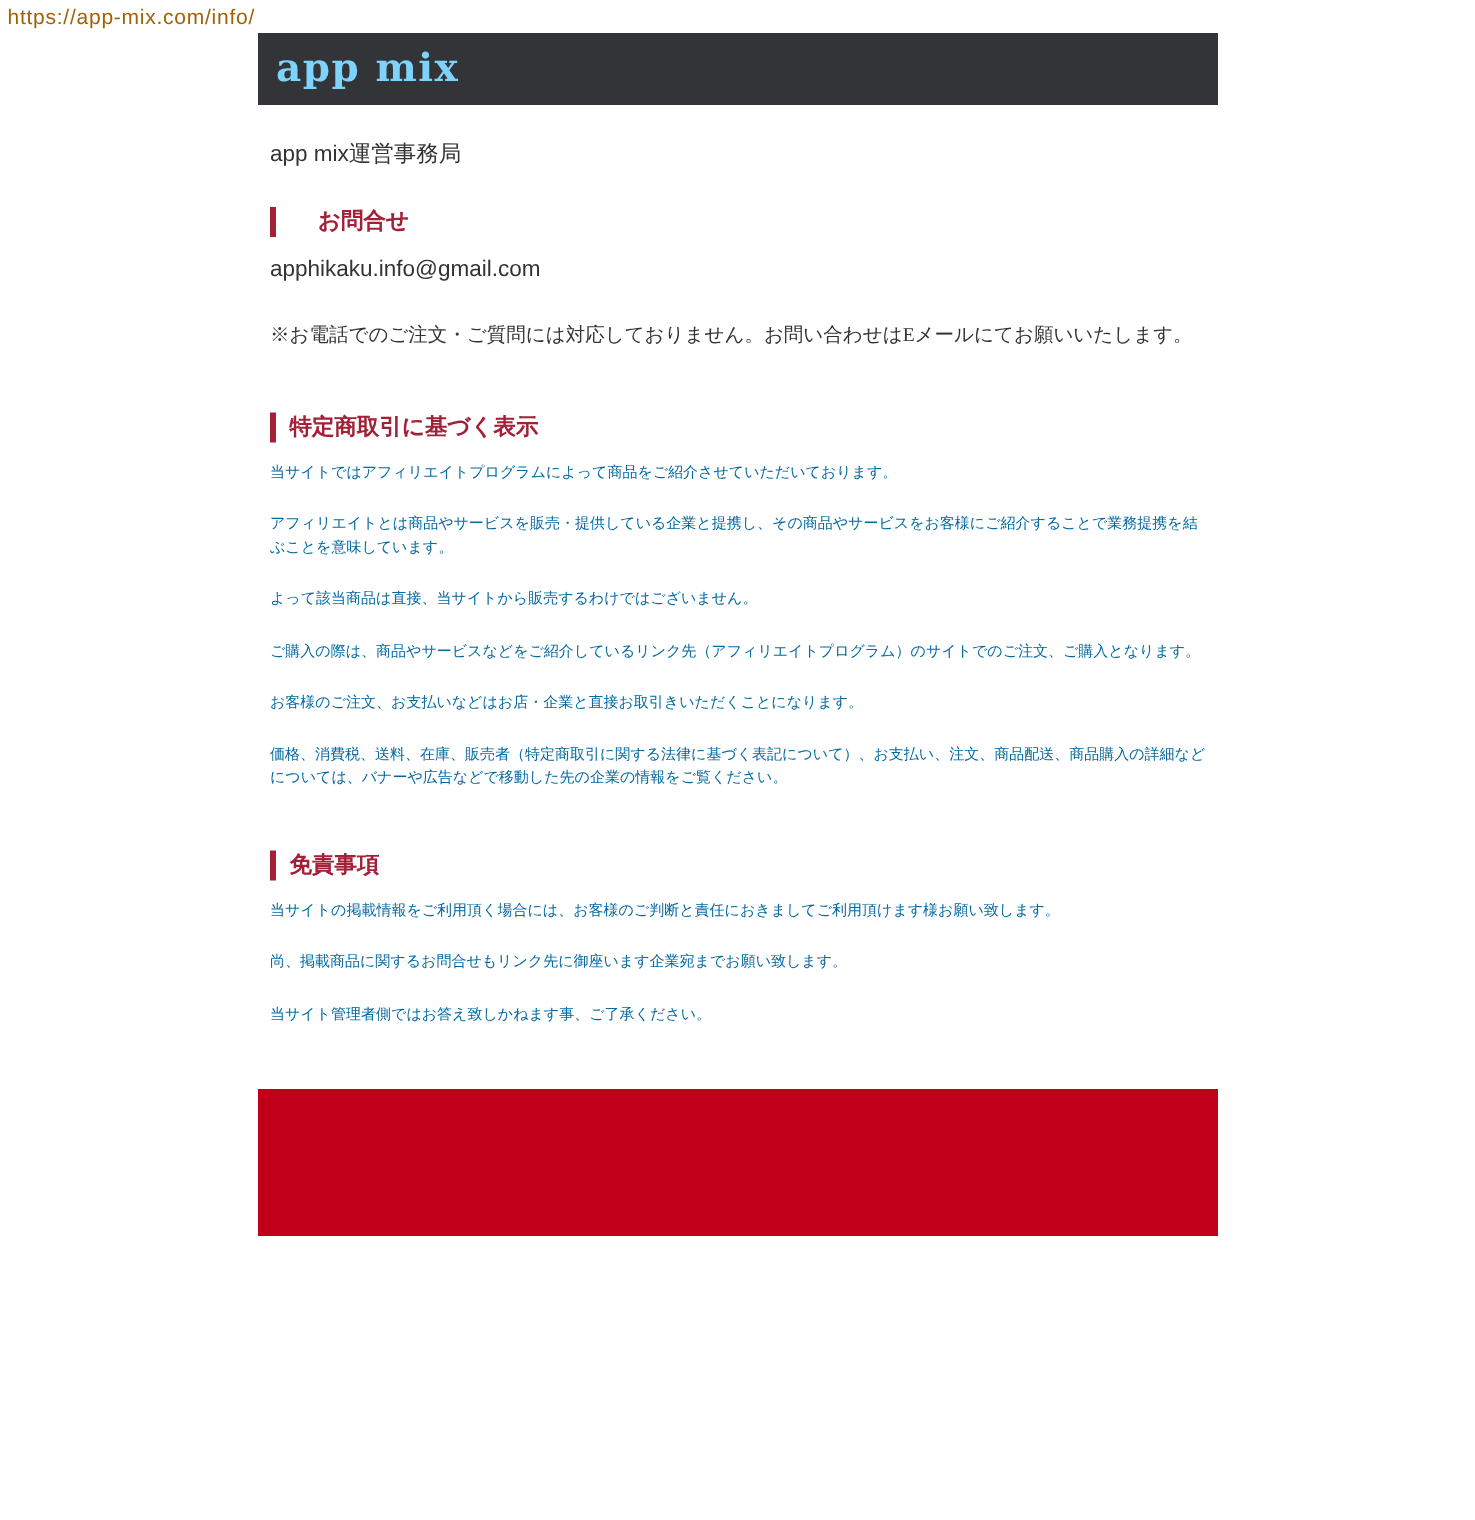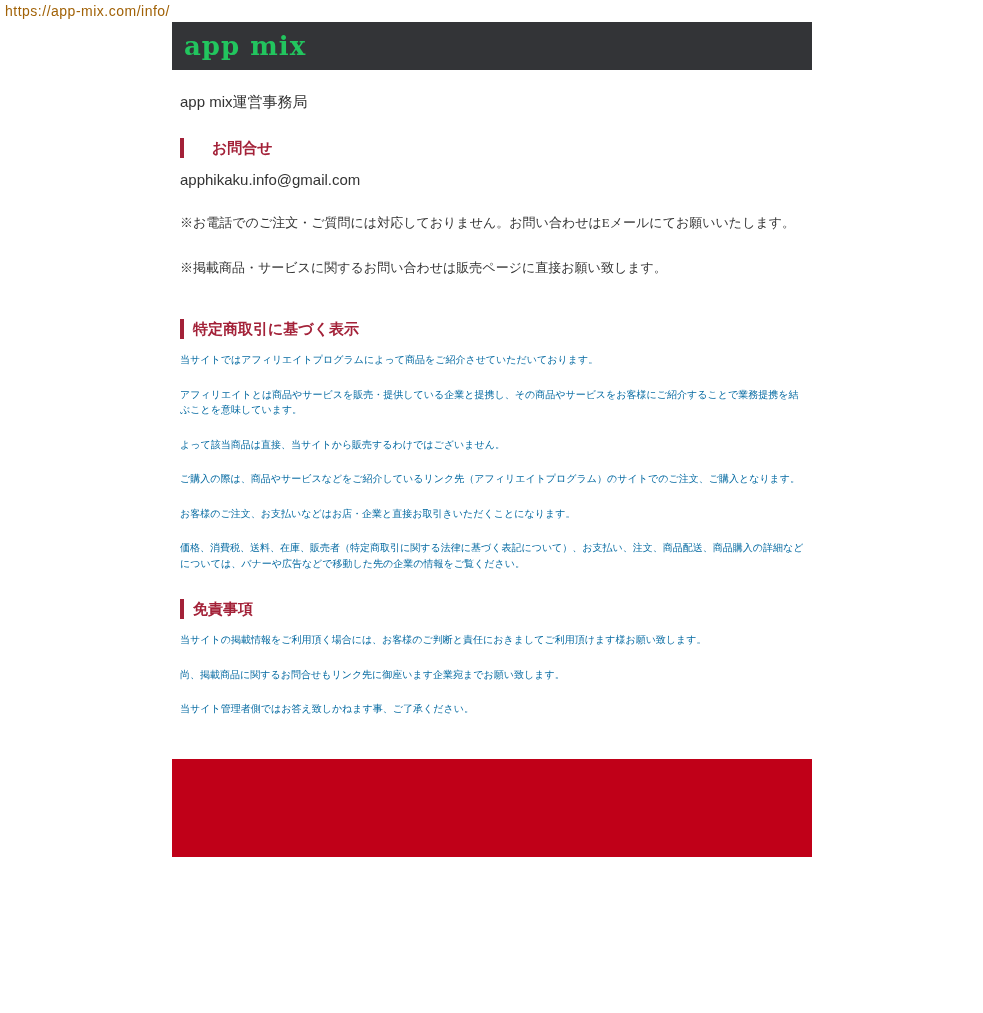--- a/index.html
+++ b/index.html
@@ -33,21 +33,21 @@
   .site-header {
     background: #333437;
     height: 48px;
     display: flex;
     align-items: center;
     padding-left: 12px;
     box-sizing: border-box;
   }
   .site-title {
     margin: 0;
-    color: #22c55e;
+    color: #7dd3fc;
     font-family: "DejaVu Serif", "Liberation Serif", serif;
     font-weight: bold;
     font-size: 26px;
     letter-spacing: 1px;
   }
   .content {
     padding: 0 8px;
     box-sizing: border-box;
   }
   .org-name {
@@ -58,21 +58,21 @@
     color: #a32138;
     border-left: 4px solid #a32138;
     padding-left: 9px;
     font-size: 15px;
     font-weight: bold;
     line-height: 20px;
     margin: 0 0 13px 0;
   }
   .heading-contact   { margin-top: 26px; padding-left: 28px; }
   .heading-tokutei   { margin-top: 42px; }
-  .heading-disclaimer{ margin-top: 28px; }
+  .heading-disclaimer{ margin-top: 40px; }
   .email {
     margin: 0 0 25px 0;
     font-size: 15px;
     color: #333333;
   }
   .note {
     margin: 0 0 25px 0;
     font-size: 13px;
     line-height: 1.5;
     color: #333333;
@@ -108,21 +108,20 @@
     </header>
 
     <main class="content">
 
       <p class="org-name">app mix運営事務局</p>
 
       <section>
         <h2 class="section-heading heading-contact">お問合せ</h2>
         <p class="email">apphikaku.info@gmail.com</p>
         <p class="note">※お電話でのご注文・ご質問には対応しておりません。お問い合わせはEメールにてお願いいたします。</p>
-        <p class="note">※掲載商品・サービスに関するお問い合わせは販売ページに直接お願い致します。</p>
       </section>
 
       <section>
         <h2 class="section-heading heading-tokutei">特定商取引に基づく表示</h2>
         <p class="para">当サイトではアフィリエイトプログラムによって商品をご紹介させていただいております。</p>
         <p class="para">アフィリエイトとは商品やサービスを販売・提供している企業と提携し、その商品やサービスをお客様にご紹介することで業務提携を結ぶことを意味しています。</p>
         <p class="para">よって該当商品は直接、当サイトから販売するわけではございません。</p>
         <p class="para">ご購入の際は、商品やサービスなどをご紹介しているリンク先（アフィリエイトプログラム）のサイトでのご注文、ご購入となります。</p>
         <p class="para">お客様のご注文、お支払いなどはお店・企業と直接お取引きいただくことになります。</p>
         <p class="para">価格、消費税、送料、在庫、販売者（特定商取引に関する法律に基づく表記について）、お支払い、注文、商品配送、商品購入の詳細などについては、バナーや広告などで移動した先の企業の情報をご覧ください。</p>

